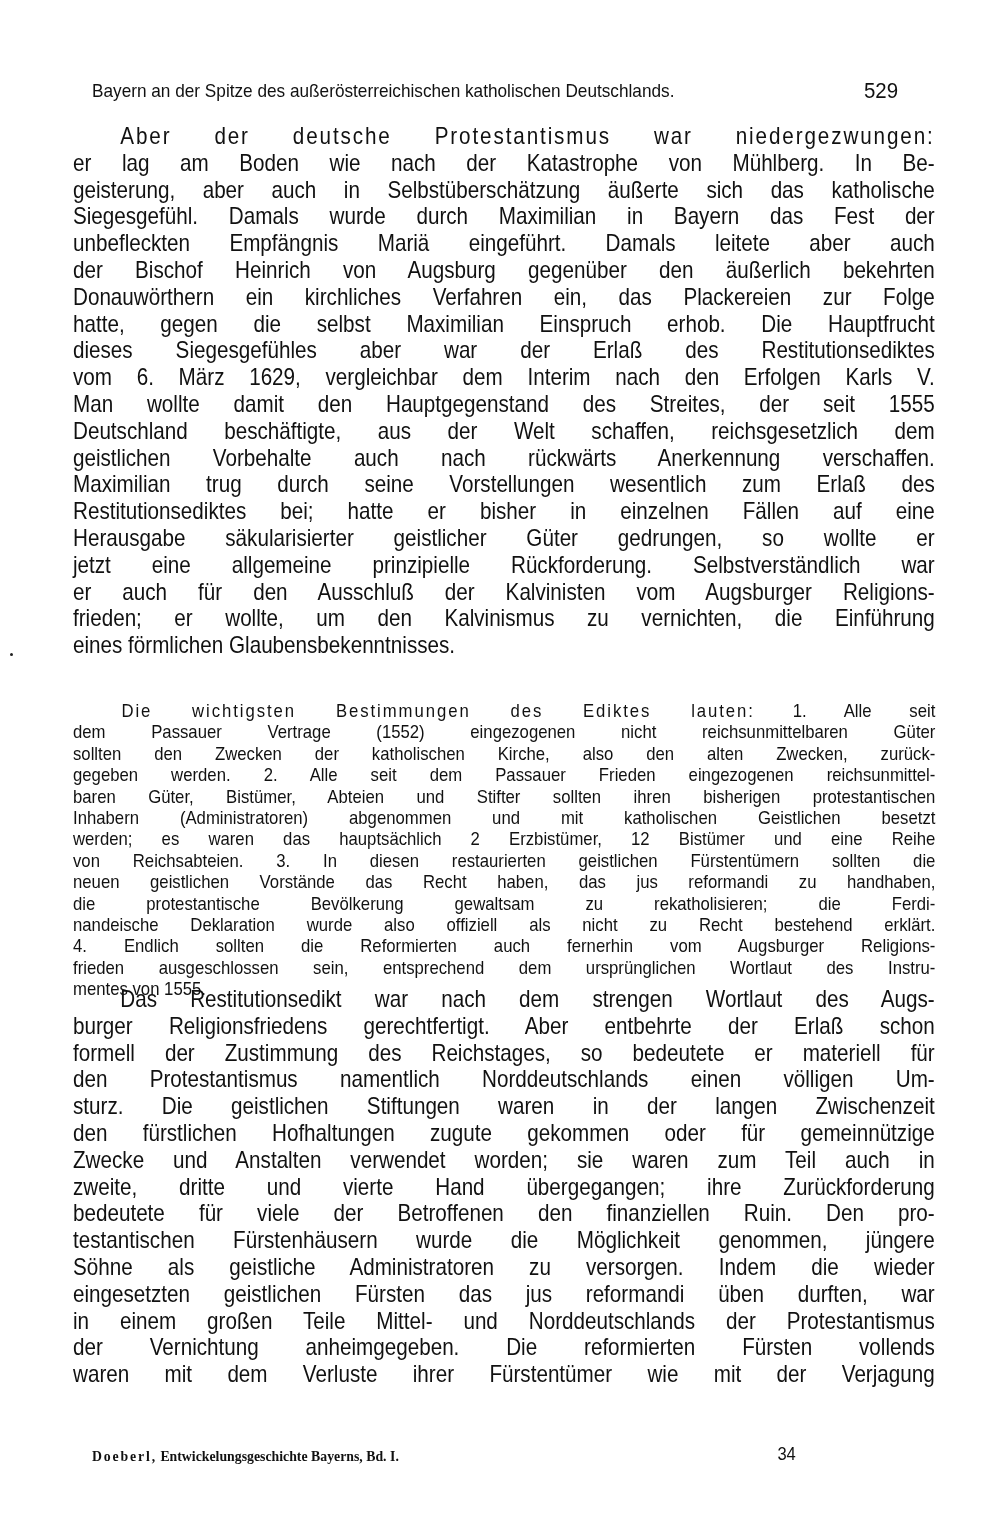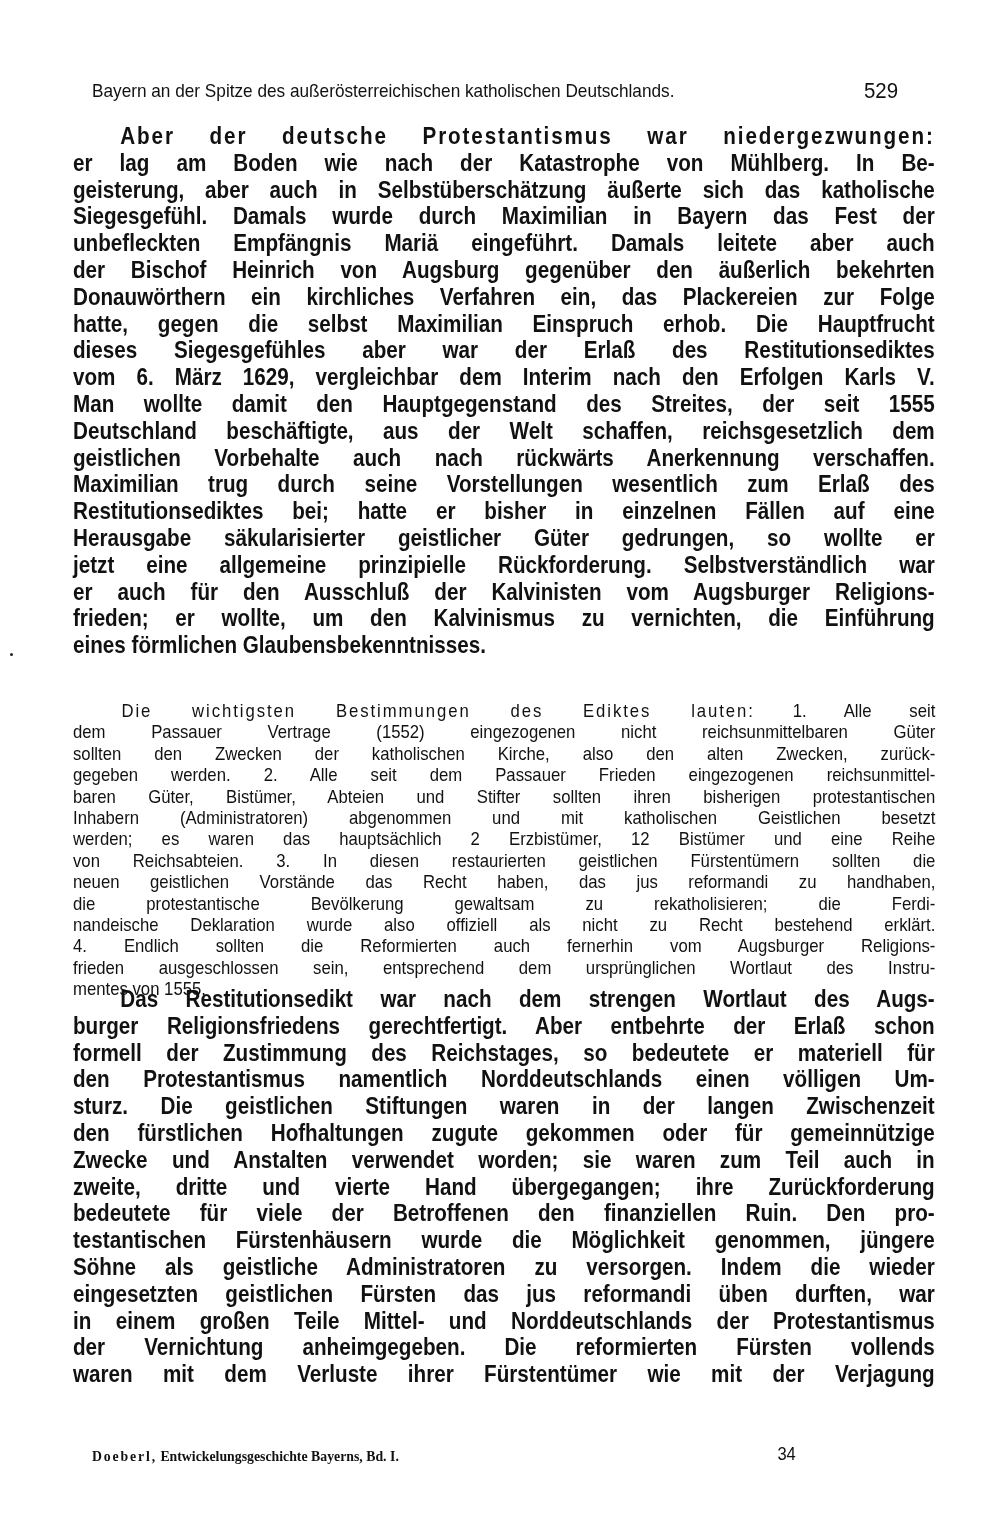--- a/index.html
+++ b/index.html
@@ -15,21 +15,20 @@
       font-size: 18.5px; letter-spacing: 0px;
       transform: scaleX(0.93); transform-origin: left top;
       white-space: nowrap;
     }
     .running-head .pnum {
       position: absolute; left: 830px; top: -2px; font-size: 22px;
     }
     .body-text {
       position: absolute; left: 73px; width: 862px;
       font-family: "Liberation Sans", "DejaVu Sans", sans-serif;
-      font-weight: bold;
     }
     .line {
       display: block; white-space: nowrap; text-align: justify;
       text-align-last: justify;
       height: 26.8px; line-height: 26.8px;
     }
     .main .line { font-size: 24px; transform: scaleX(0.86); transform-origin: left center; width: 1002px; }
     .main .line.last { text-align-last: left; }
     .indent { padding-left: 55px; box-sizing: border-box; }
     .sp { letter-spacing: 2.2px; }

